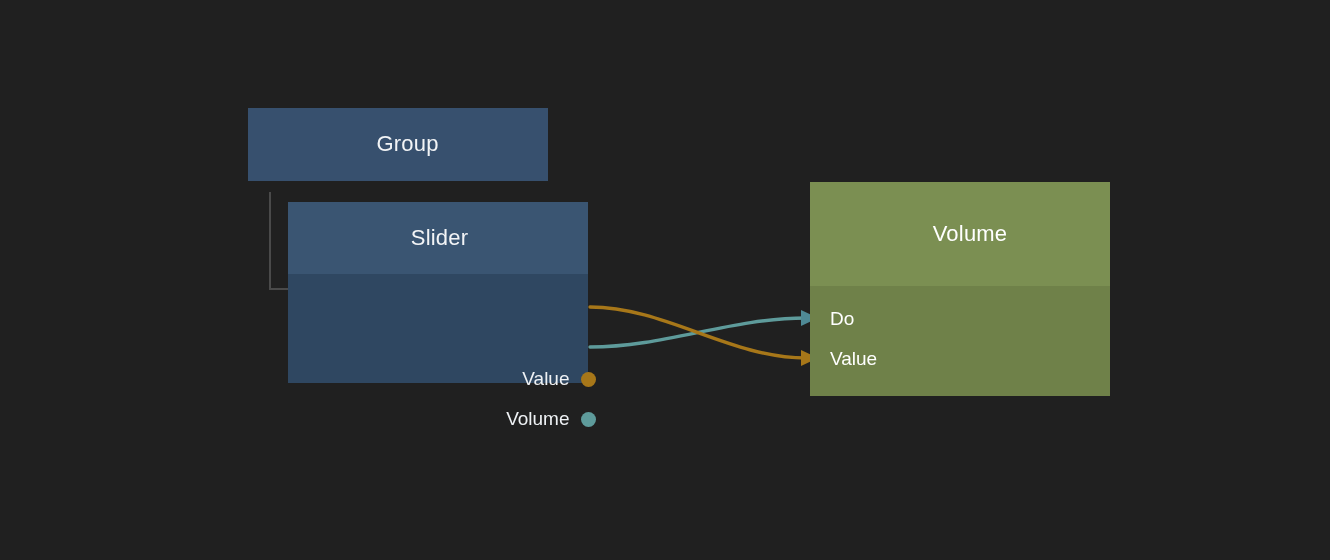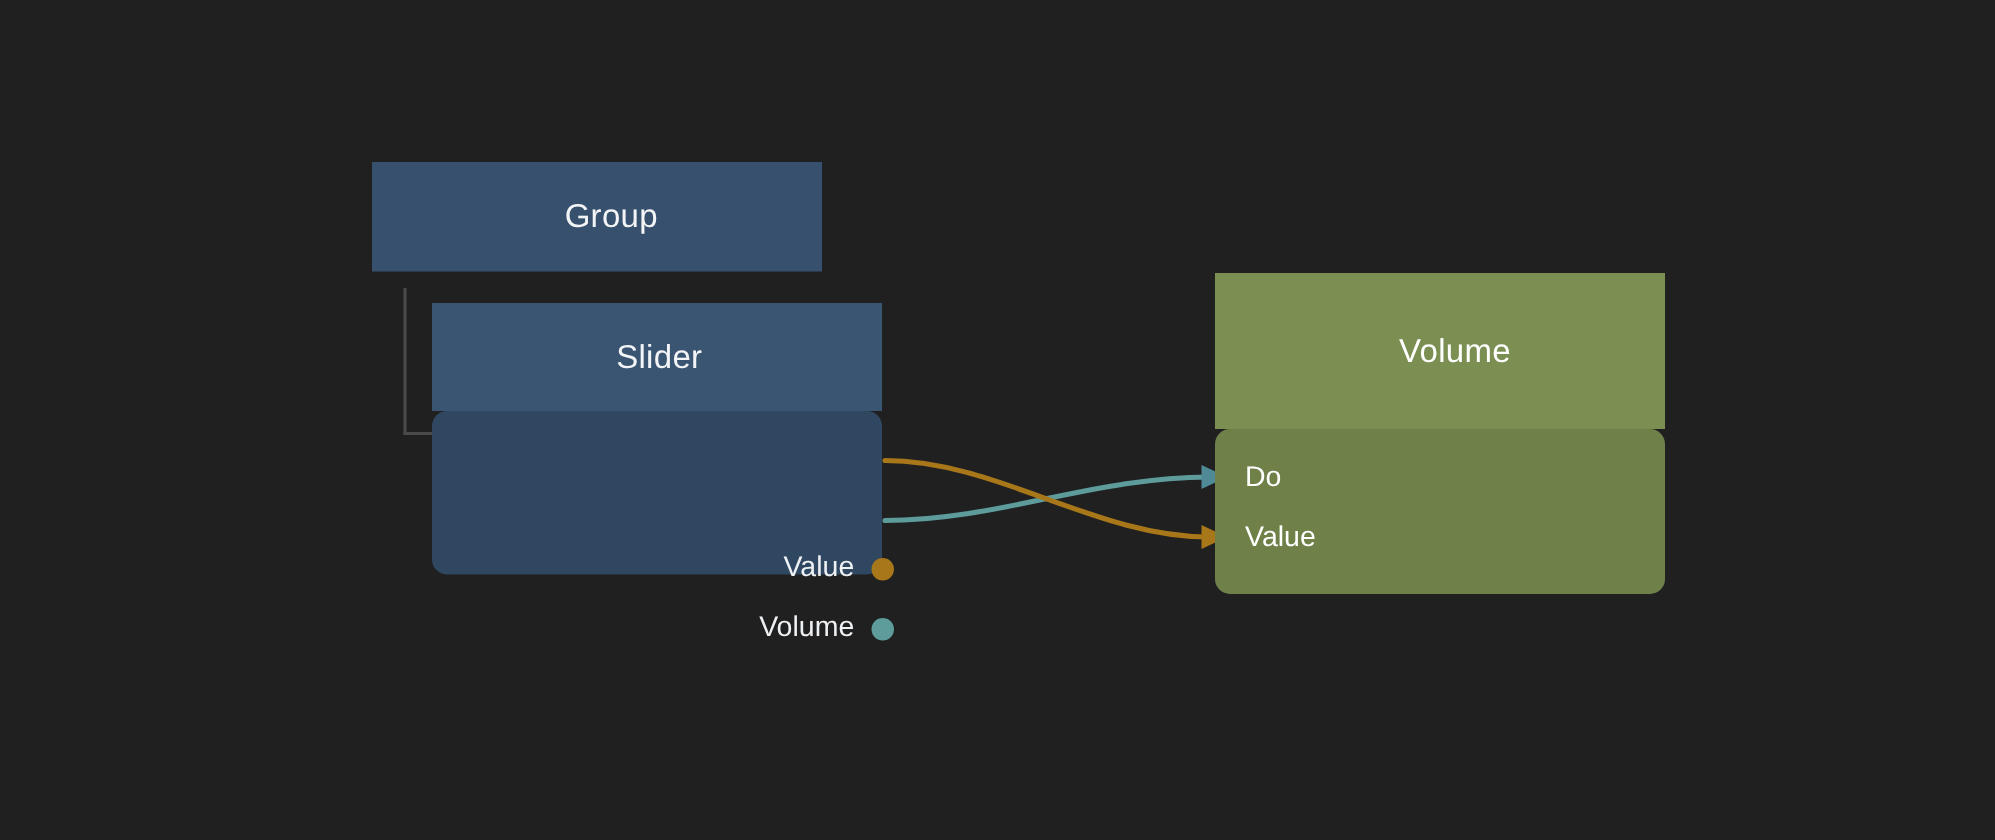--- a/index.html
+++ b/index.html
@@ -41,21 +41,20 @@
     width: 100%;
     display: flex;
     flex-direction: column;
     justify-content: center;
     text-align: center;
   }
   .node-body {
     box-sizing: border-box;
     width: 100%;
     position: relative;
-    border-radius: 10px;
   }
 
   
   #node-group {
     left: 248px;
     top: 108px;
     width: 300px;
     height: 73px;
   }
   #node-group .node-header {

